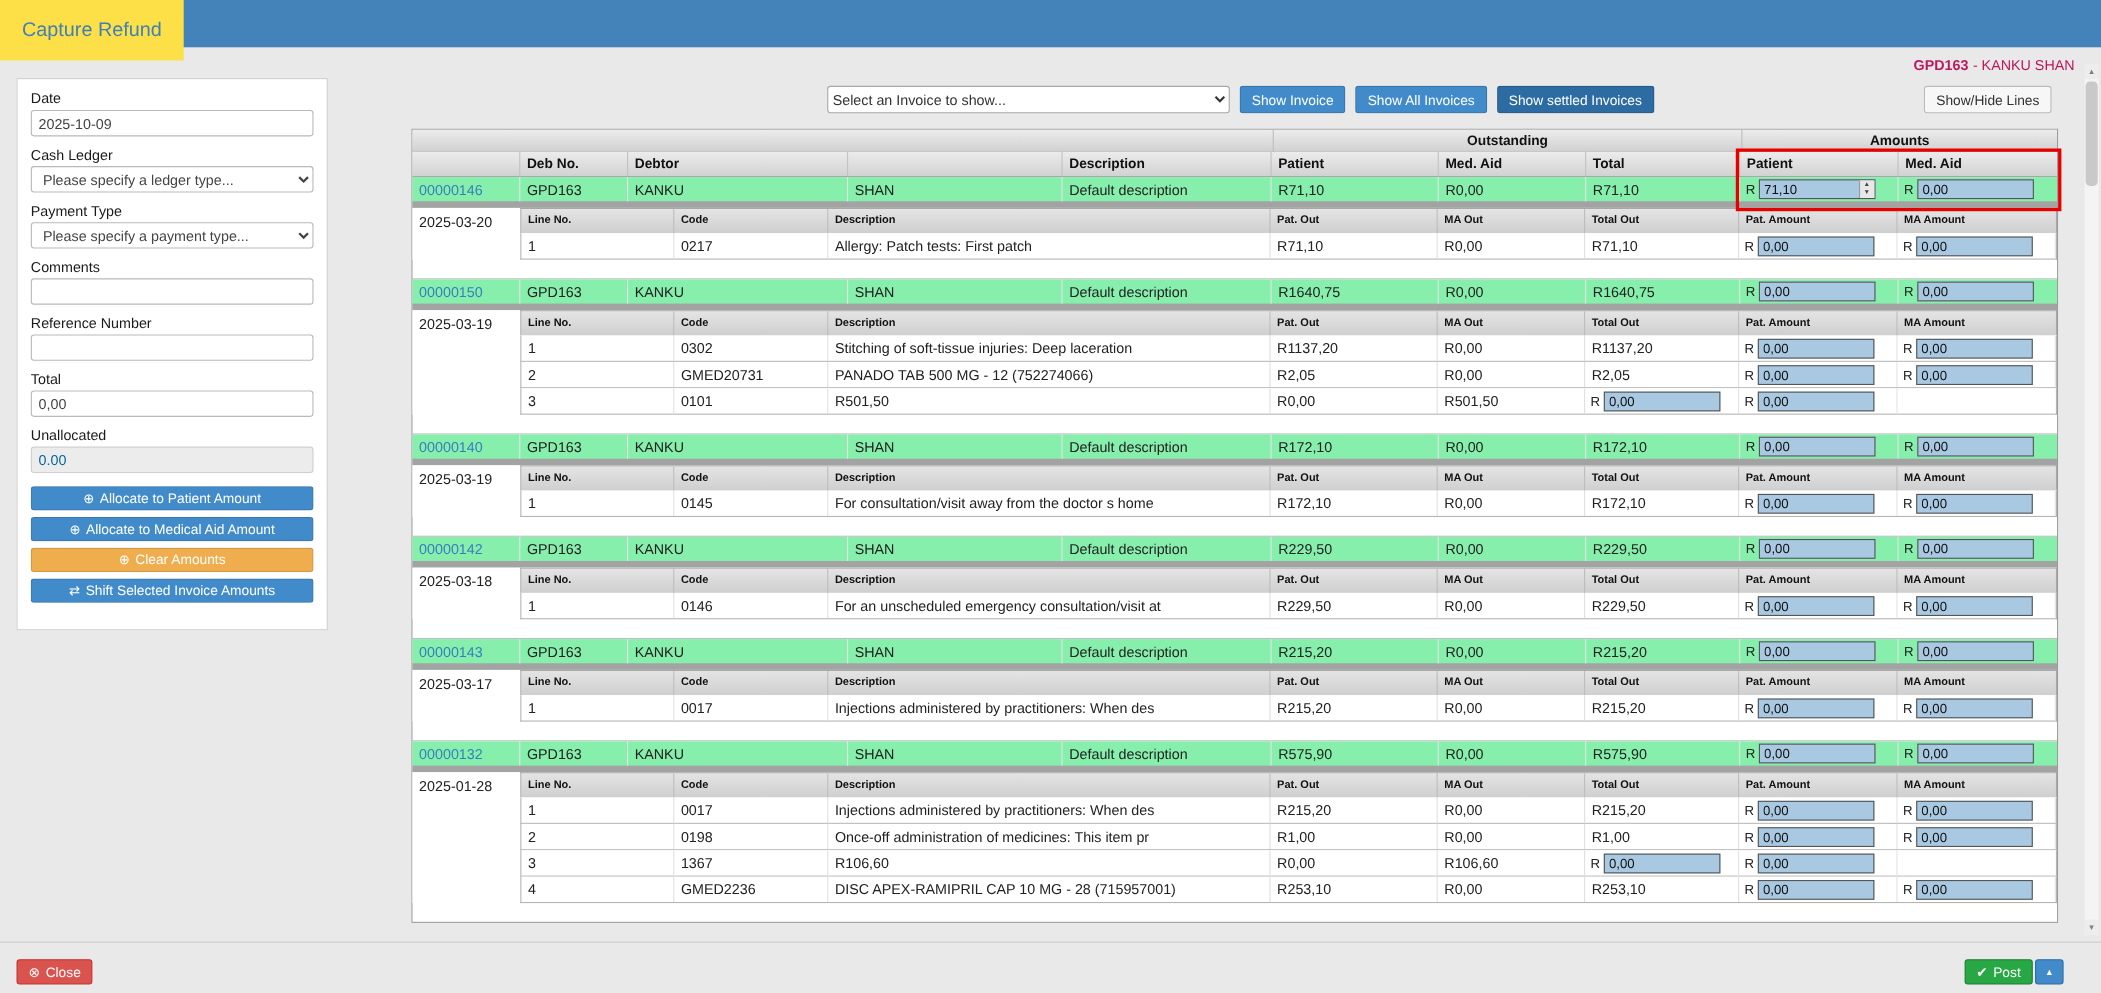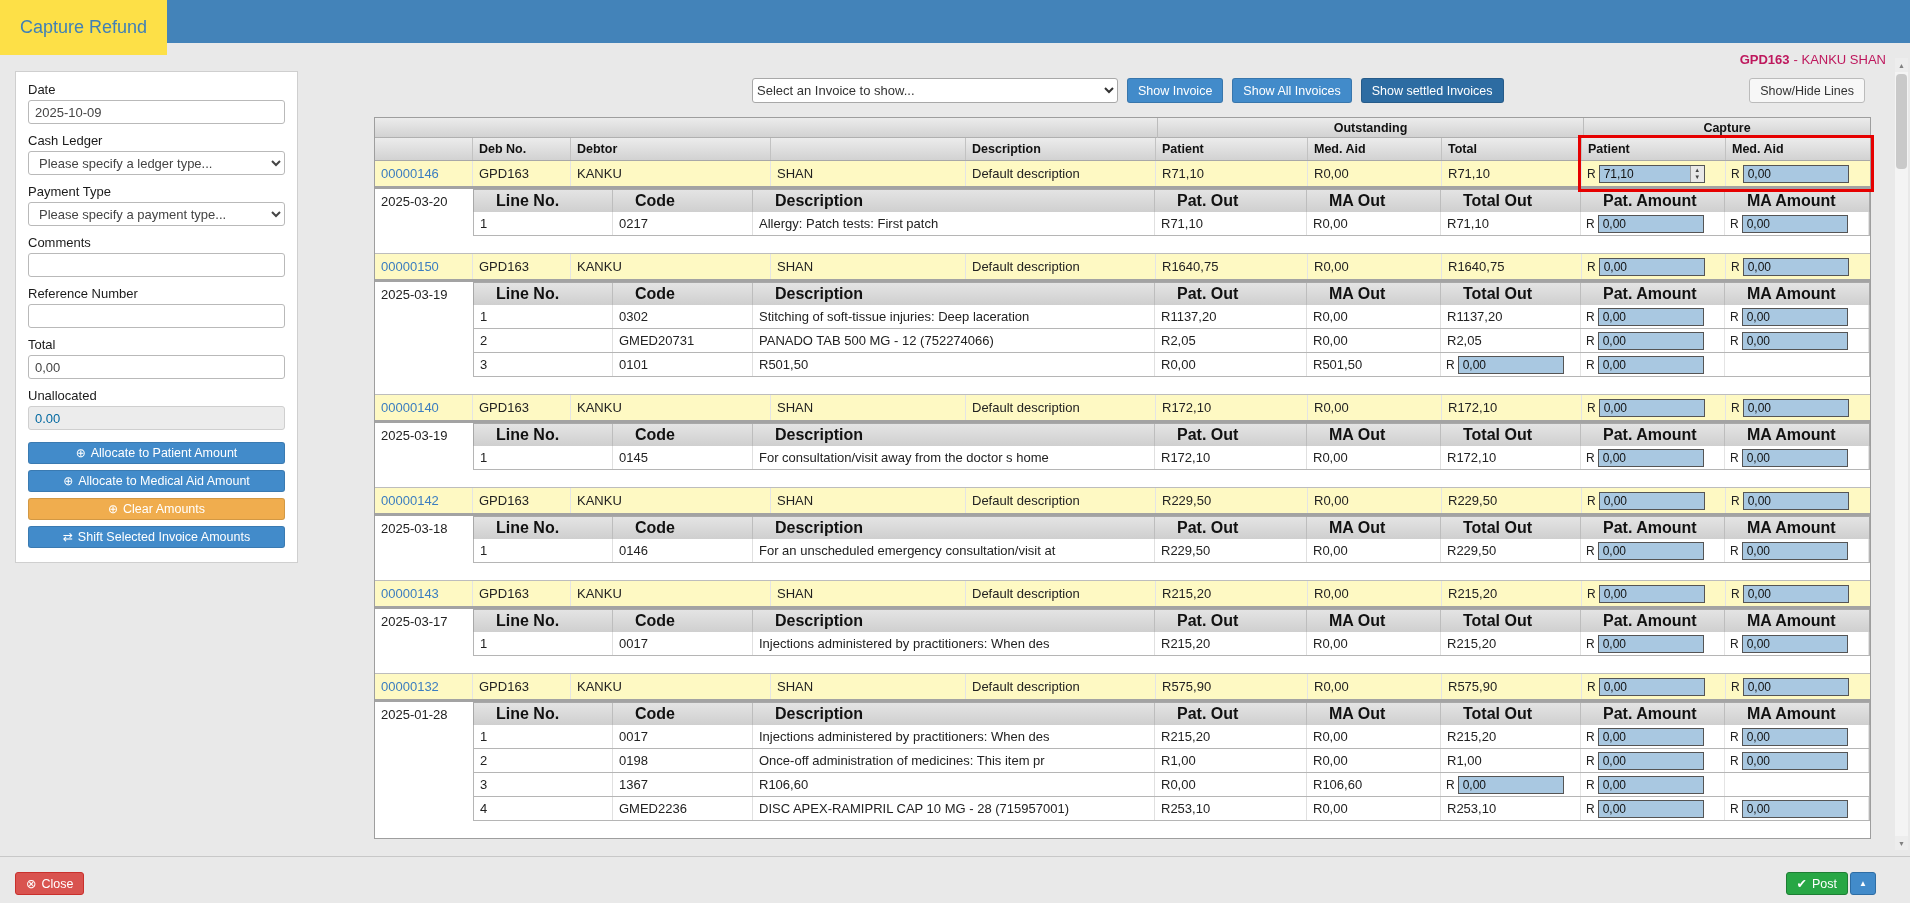--- a/index.html
+++ b/index.html
@@ -13,21 +13,21 @@
 
   
   .topbar { position: absolute; left: 0; top: 0; width: 1910px; height: 43px; background: #4383b9; display: flex; }
   .tab { background: #fde047; color: #4080b7; font-size: 18px; padding: 0 20px; display: flex; align-items: center; height: 55px; cursor: pointer; }
 
   .account-ref { position: absolute; top: 52px; right: 24px; font-size: 13px; color: #be185d; }
   .acct-code { font-weight: bold; }
   .acct-name { margin-left: 4px; }
 
   
-  .sidebar { position: absolute; left: 15px; top: 71px; width: 283px; background: #fff; border: 1px solid #cfcfcf; padding: 10px 12px 8px; }
+  .sidebar { position: absolute; left: 15px; top: 71px; width: 283px; background: #fff; border: 1px solid #cfcfcf; padding: 10px 12px 18px; }
   .sidebar label { display: block; font-size: 13px; color: #1a1a1a; margin: 9px 0 3px; }
   .sidebar label.first { margin-top: 0; }
   .sidebar input, .sidebar select {
     width: 100%; height: 24px; border: 1px solid #b9b9b9; border-radius: 3px;
     font-size: 13px; padding: 0 6px; color: #444; background: #fff; font-family: inherit;
   }
   .sidebar input:disabled { background: #ececec; color: #0369a1; border-color: #cfcfcf; }
   .side-buttons { margin-top: 12px; }
   .sbtn {
     width: 100%; height: 22px; margin-bottom: 6px; border: 1px solid rgba(0,0,0,0.12); border-radius: 3px;
@@ -54,34 +54,34 @@
   .g-cell.empty { border-left: none; }
 
   .colh-row { display: grid; grid-template-columns: 98px 98px 200px 195px 190px 152px 134px 140px 144px 1fr; height: 23px; background: linear-gradient(#ececec, #d2d2d2); border-bottom: 1px solid #a8a8a8; }
   .h-cell { font-size: 12.5px; font-weight: bold; line-height: 23px; padding-left: 6px; border-right: 1px solid #c2c2c2; overflow: hidden; white-space: nowrap; color: #111; }
   .h-cell:last-child { border-right: none; }
 
   .invoice-block { margin-bottom: 17px; }
   .invoice-block + .invoice-block { border-top: 1px solid #bdbdbd; }
   .inv-row {
     display: grid; grid-template-columns: 98px 98px 200px 195px 190px 152px 134px 140px 144px 1fr;
-    height: 28px; background: #fef9c3; border-bottom: 3px solid #a3a3a3; font-size: 13px; color: #222; cursor: pointer;
+    height: 28px; background: #86efac; border-bottom: 6px solid #a3a3a3; font-size: 13px; color: #222; cursor: pointer;
   }
   .cell { padding-left: 6px; overflow: hidden; white-space: nowrap; height: 100%; display: flex; align-items: center; border-right: 1px solid #e4e4e4; }
   .inv-row .cell:last-child, .inv-row .amount-cell:last-child { border-right: none; }
   .inv-link { color: #3b7dc0; text-decoration: none; cursor: pointer; }
 
   .lines-area { display: flex; background: #fff; }
   .date-col { width: 98px; font-size: 13px; color: #222; padding: 5px 0 0 6px; }
   .lines-table { flex: 1; }
   .line-header {
     display: grid; grid-template-columns: 139px 140px 402px 152px 134px 140px 144px 1fr;
     height: 23px; background: linear-gradient(#e4e4e4, #cfcfcf); border: 1px solid #a8a8a8; border-bottom: none;
   }
-  .lh-cell { font-size: 16px; font-weight: bold; padding-left: 22px; border-right: 1px solid #bdbdbd; overflow: hidden; white-space: nowrap; line-height: 22px; height: 100%; color: #111; }
+  .lh-cell { font-size: 10px; font-weight: bold; padding-left: 6px; border-right: 1px solid #bdbdbd; overflow: hidden; white-space: nowrap; line-height: 22px; height: 100%; color: #111; }
   .lh-cell:last-child { border-right: none; }
   .line-row {
     display: grid; grid-template-columns: 139px 140px 402px 152px 134px 140px 144px 1fr;
     height: 24px; background: #fff; border: 1px solid #b5b5b5; border-top: none;
   }
   .l-cell { font-size: 13px; padding-left: 6px; overflow: hidden; white-space: nowrap; border-right: 1px solid #e0e0e0; height: 100%; display: flex; align-items: center; }
   .l-cell:last-child { border-right: none; }
 
   .amount-cell { display: flex; align-items: center; padding-left: 5px; height: 100%; border-right: 1px solid #e4e4e4; }
   .cur { font-size: 12px; margin-right: 3px; color: #222; }
@@ -172,21 +172,21 @@
     <button class="tbtn blue">Show Invoice</button>
     <button class="tbtn blue">Show All Invoices</button>
     <button class="tbtn darkblue">Show settled Invoices</button>
     <button class="tbtn light">Show/Hide Lines</button>
   </div>
 
   <div class="inv-table">
     <div class="group-row">
       <div class="g-cell empty"></div>
       <div class="g-cell">Outstanding</div>
-      <div class="g-cell">Capture</div>
+      <div class="g-cell">Amounts</div>
     </div>
     <div class="colh-row">
       <div class="h-cell"></div>
       <div class="h-cell">Deb No.</div>
       <div class="h-cell">Debtor</div>
       <div class="h-cell"></div>
       <div class="h-cell">Description</div>
       <div class="h-cell">Patient</div>
       <div class="h-cell">Med. Aid</div>
       <div class="h-cell">Total</div>

